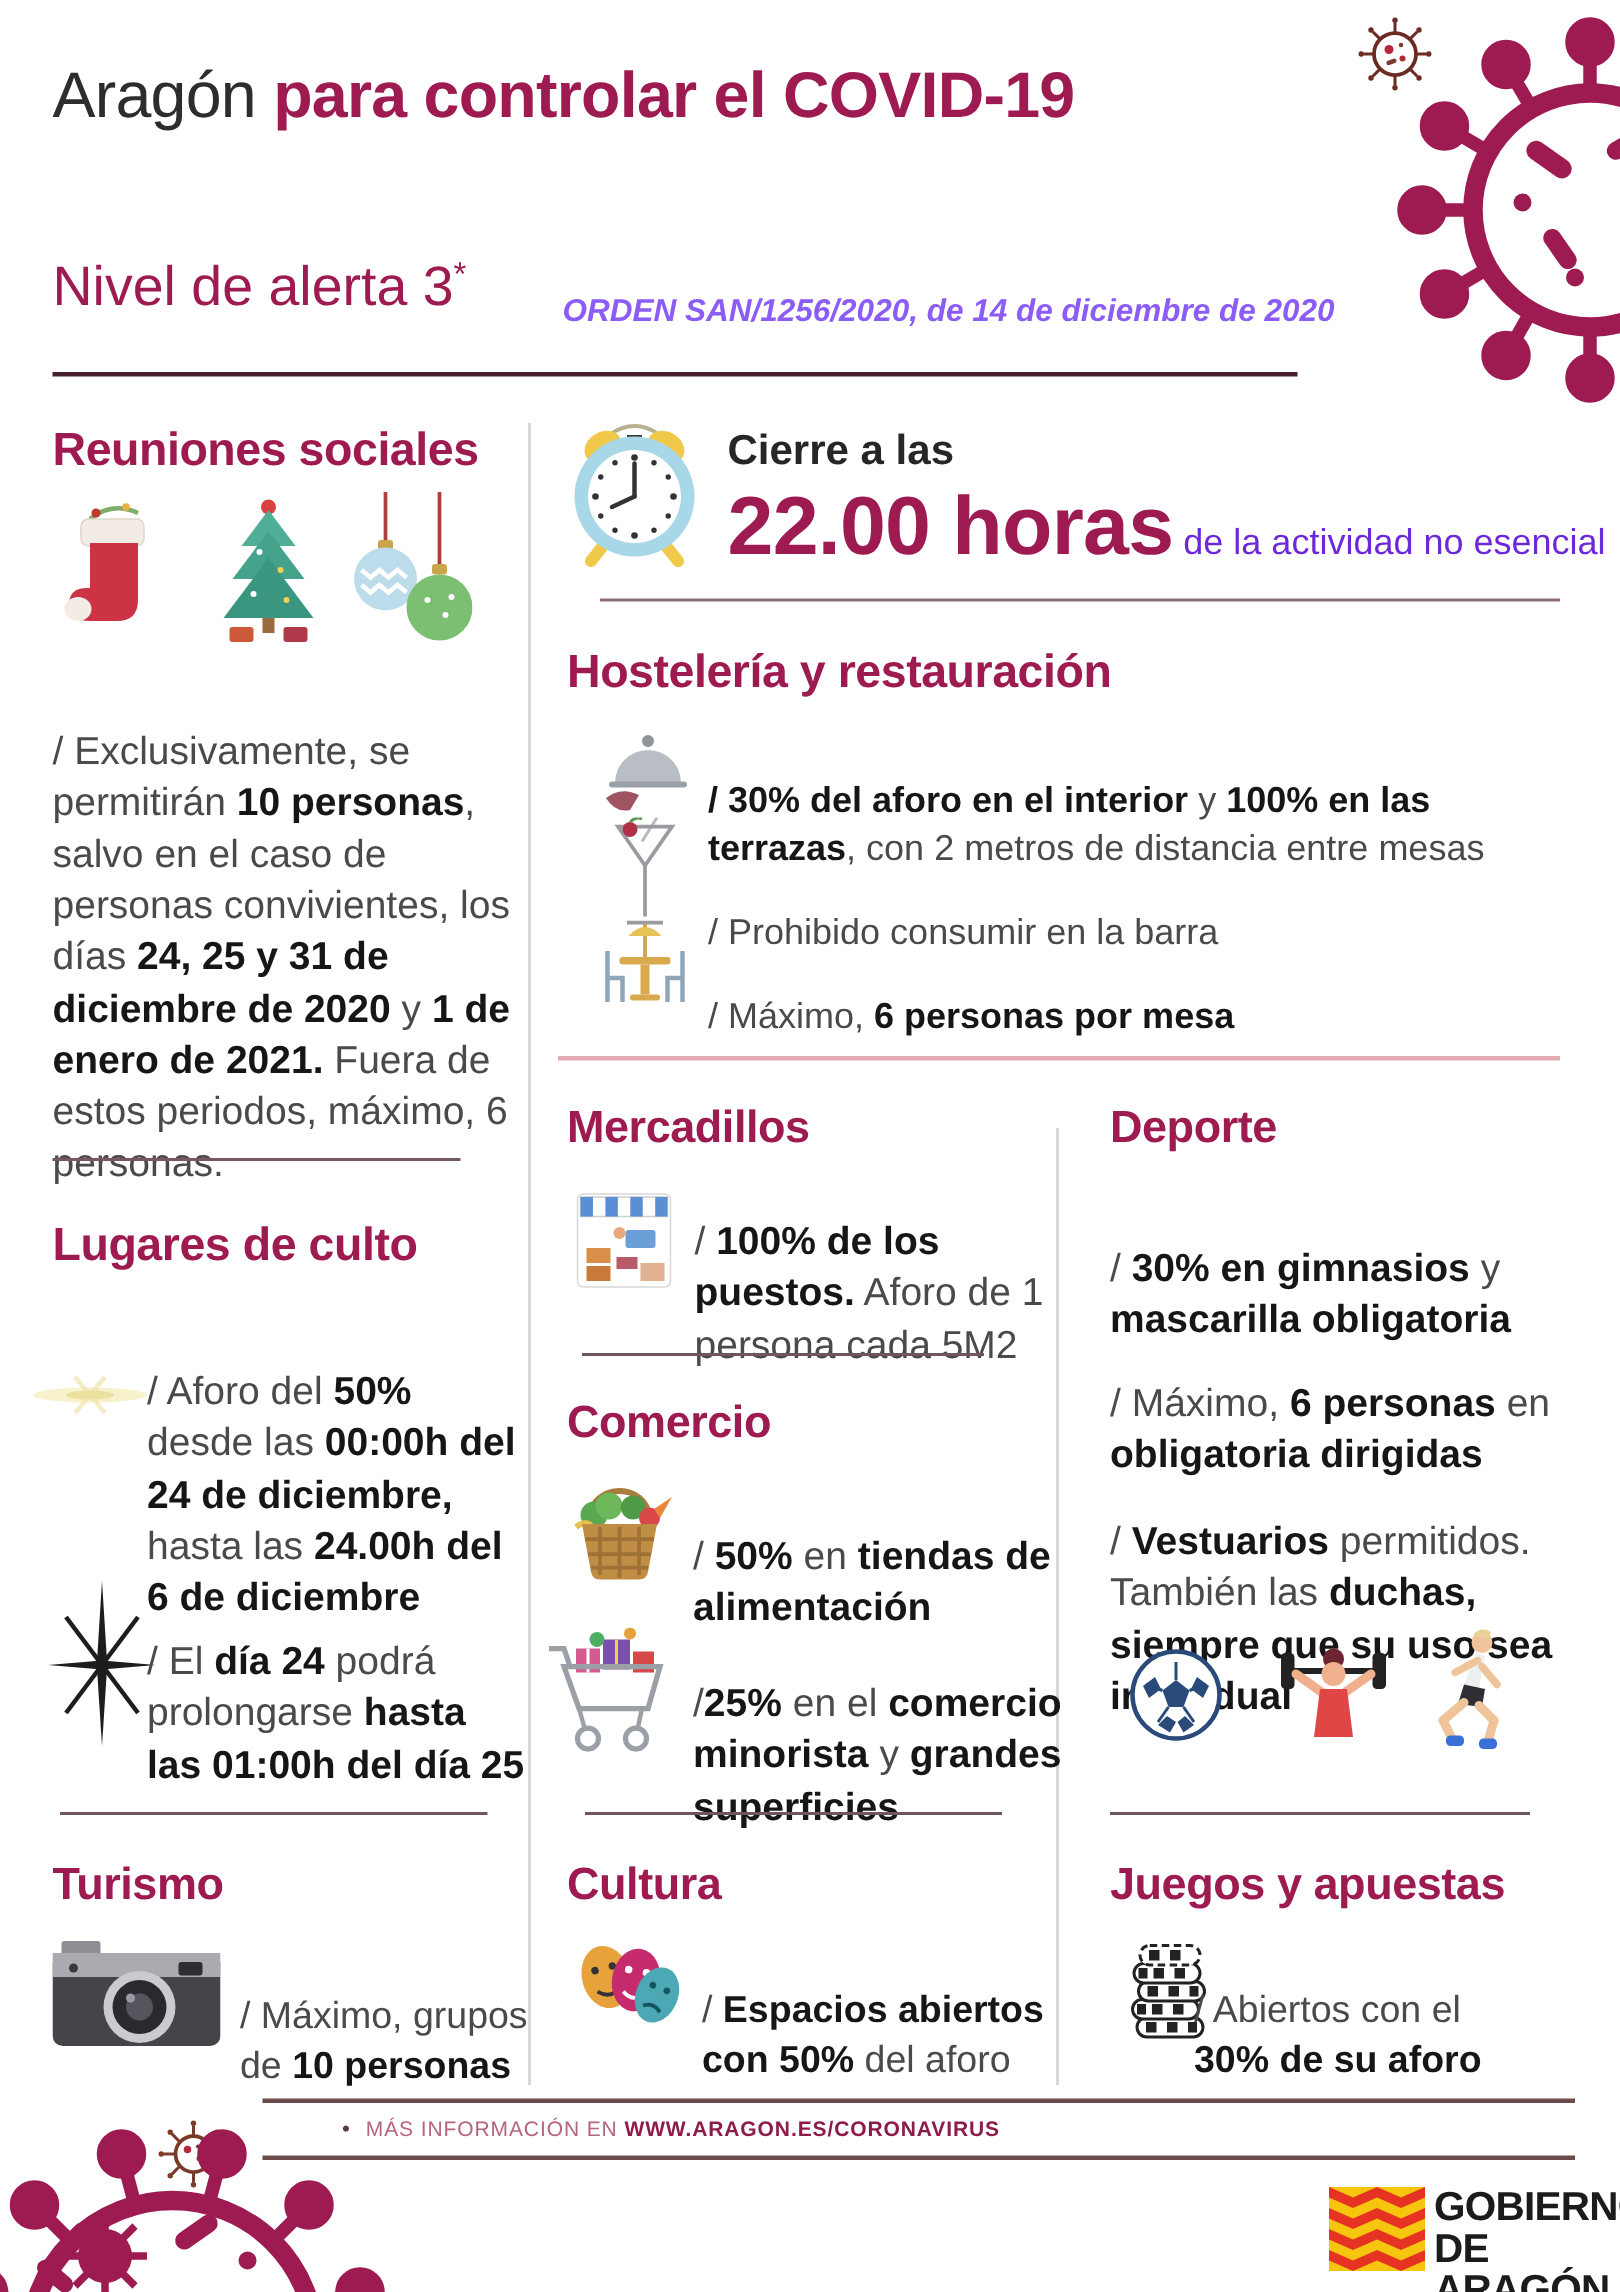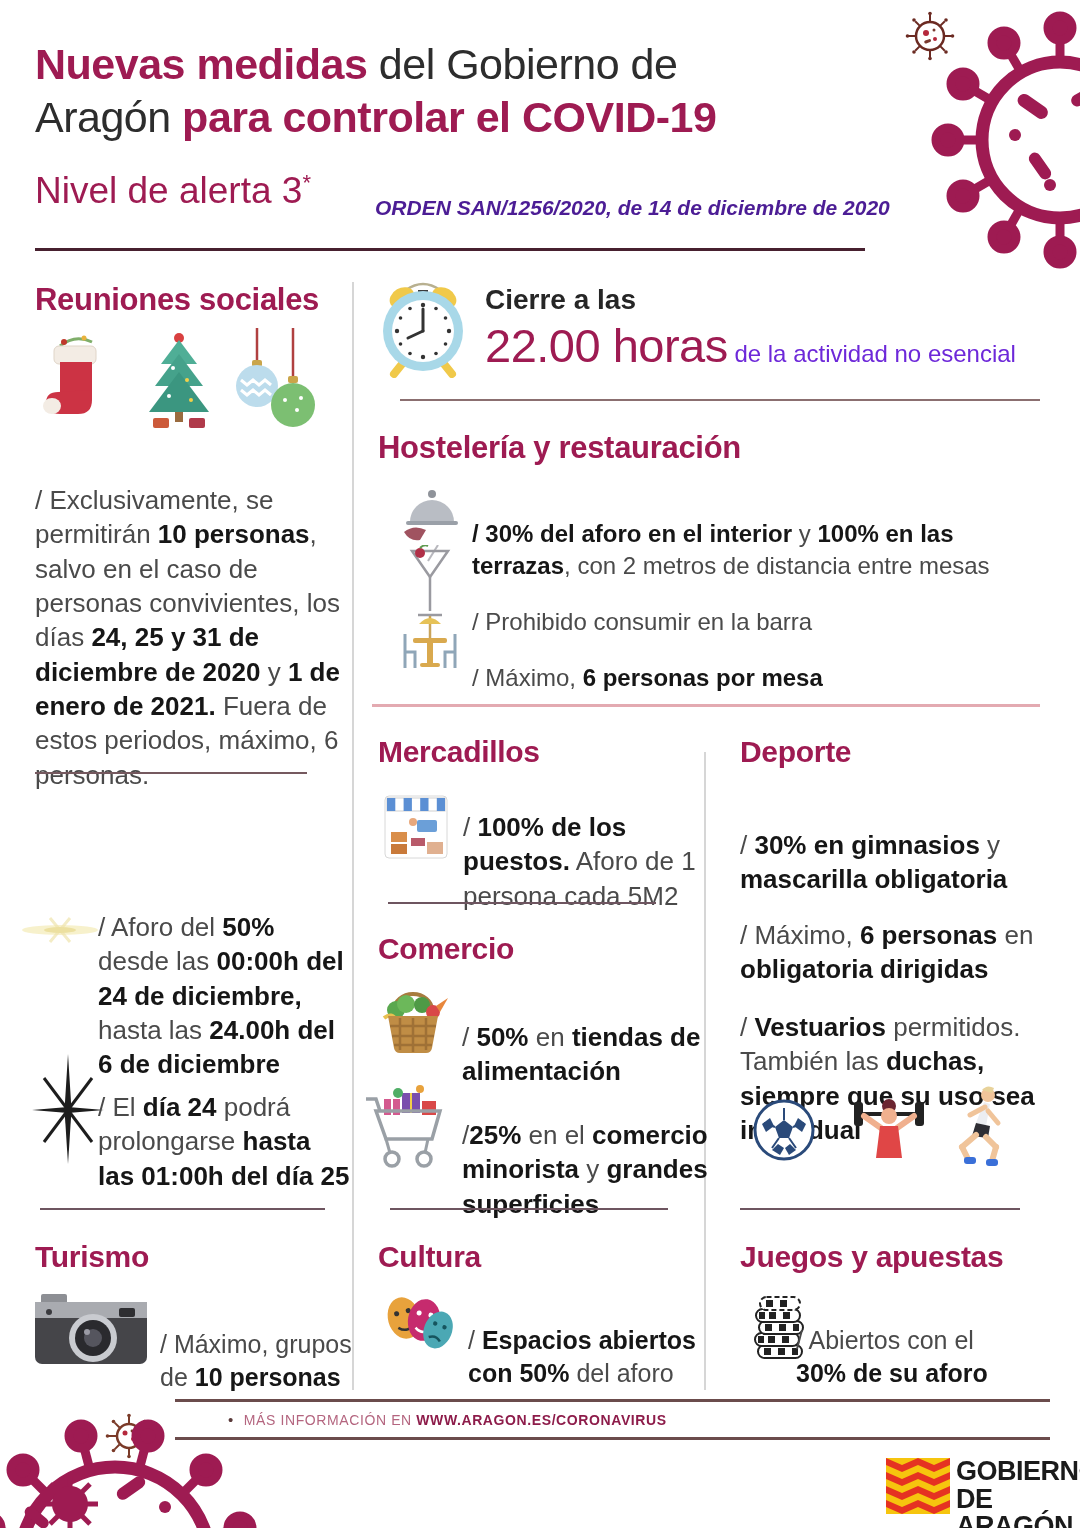--- a/index.html
+++ b/index.html
@@ -3,31 +3,31 @@
 <meta charset="utf-8">
 <style>
   html,body{margin:0;padding:0;background:#ffffff;}
   .page{position:relative;width:1080px;height:1528px;background:#ffffff;overflow:hidden;
         font-family:"Liberation Sans", sans-serif;}
   .abs{position:absolute;}
   .mag{color:#9E1B52;font-weight:700;}
   .title{font-size:43px;line-height:1.24;color:#2d2d2d;font-weight:400;letter-spacing:-0.5px;}
   .alert{font-size:37px;color:#9E1B52;font-weight:400;}
   .alert sup{font-size:22px;}
-  .order{font-size:21px;font-style:italic;font-weight:700;color:#4c1d95;}
+  .order{font-size:21px;font-style:italic;font-weight:700;color:#8b5cf6;}
   .sec-title{color:#9E1B52;font-weight:700;font-size:31px;letter-spacing:-0.3px;text-align:center;}
   .sec-title.sm{font-size:30px;}
   .body-text{font-size:26px;color:#4a4a4a;line-height:1.32;margin-top:28px;}
   .body-text.sm{font-size:24px;line-height:1.35;}
   .body-text.xs{font-size:25px;line-height:1.3;}
   .body-text .b{font-weight:700;color:#161616;}
   .hr{position:absolute;height:2px;background:#6e5560;}
   .vr{position:absolute;width:2px;background:#d6d6d6;}
   .closure-intro{font-size:28px;font-weight:700;color:#262626;}
-  .closure-time{font-size:47px;font-weight:400;color:#9E1B52;letter-spacing:-0.5px;}
+  .closure-time{font-size:55px;font-weight:700;color:#9E1B52;letter-spacing:-0.5px;}
   .closure-detail{font-size:24px;font-weight:400;color:#6d28d9;}
   .footer-info{font-size:14px;letter-spacing:0.6px;color:#b4657f;}
   .footer-info .dot{color:#5a3a3a;margin-right:10px;font-size:15px;}
   .footer-info .url{font-weight:700;color:#8d1c4a;text-align:right;}
   .logo-text{font-size:27px;font-weight:700;color:#1b1b1b;line-height:1.02;letter-spacing:-0.5px;}
   svg{display:block;}
 </style>
 </head>
 <body>
 
@@ -101,23 +101,20 @@
           <line x1="153" y1="185" x2="197" y2="185"></line>
         <line x1="160" y1="170" x2="190" y2="200"></line>
           <line x1="190" y1="170" x2="160" y2="200"></line>
       </g>
       <circle cx="175" cy="185" r="13"></circle>
     </g>
   </svg>
 
   <div class="abs title" style="left:35px;top:38px;width:850px">
     <div>
-      <span class="mag">Nuevas medidas</span><span> del Gobierno de</span>
-    </div>
-    <div>
       <span>Aragón </span><span class="mag">para controlar el COVID-19</span>
     </div>
   </div>
 
   <div class="abs alert" style="left:35px;top:170px">
     <span>Nivel de alerta 3</span><sup>*</sup>
   </div>
   <div class="abs order" style="left:375px;top:196px">ORDEN SAN/1256/2020, de 14 de diciembre de 2020</div>
 
   <div class="hr" style="left:35px;top:248px;width:830px;height:3px;background:#47202f"></div>
@@ -162,20 +159,21 @@
     <circle cx="58" cy="77" r="22" fill="#7cbf72"></circle>
     <circle cx="50" cy="72" r="2" fill="#fff"></circle>
       <circle cx="62" cy="82" r="2" fill="#fff"></circle>
       <circle cx="66" cy="70" r="2" fill="#fff"></circle>
   </svg>
 
   <div class="abs body-text" style="left:35px;top:455px;width:308px"><span>/ Exclusivamente, se permitirán </span><span class="b">10 personas</span><span>, salvo en el caso de personas convivientes, los días </span><span class="b">24, 25 y 31 de diciembre de 2020</span><span> y </span><span class="b">1 de enero de 2021.</span><span> Fuera de estos periodos, máximo, 6 personas.</span></div>
 
   <div class="hr" style="left:35px;top:772px;width:272px;background:#75595f"></div>
 
+  <div class="abs sec-title" style="left:35px;top:812px">Lugares de culto</div>
 
   <svg class="abs" style="left:20px;top:908px" width="80" height="45" viewBox="0 0 80 45">
     <ellipse cx="40" cy="22" rx="38" ry="5" fill="#f6efc6" opacity="0.9"></ellipse>
     <path d="M30,10 L50,34 M50,10 L30,34" stroke="#efe4ad" stroke-width="3" opacity="0.7"></path>
     <ellipse cx="40" cy="22" rx="16" ry="3" fill="#ece0a0"></ellipse>
   </svg>
   <div class="abs body-text" style="left:98px;top:882px;width:250px"><span>/ Aforo del </span><span class="b">50%</span><span>  desde las </span><span class="b">00:00h del 24 de diciembre,</span><span> hasta las </span><span class="b">24.00h del 6 de diciembre</span></div>
 
   <svg class="abs" style="left:28px;top:1052px" width="80" height="115" viewBox="0 0 80 115">
     <polygon points="40,2 43.5,58 40,112 36.5,58" fill="#1d1d1d"></polygon>

